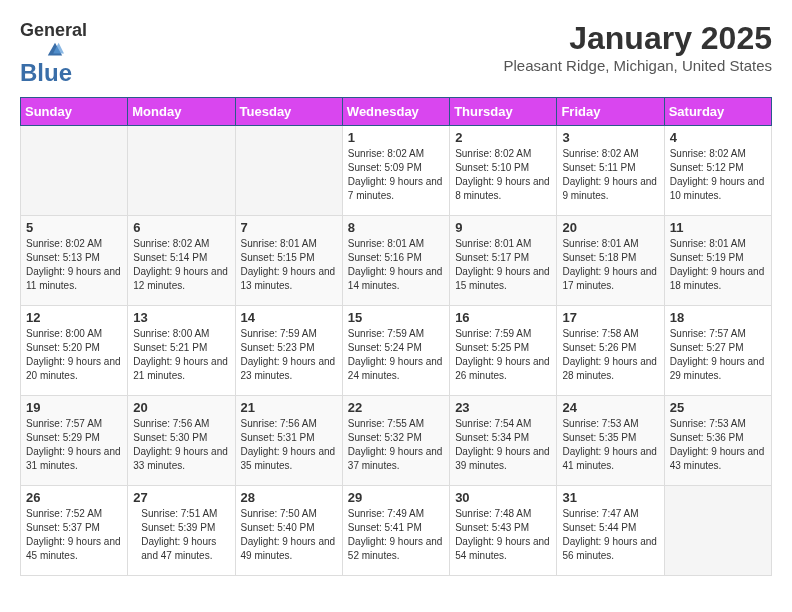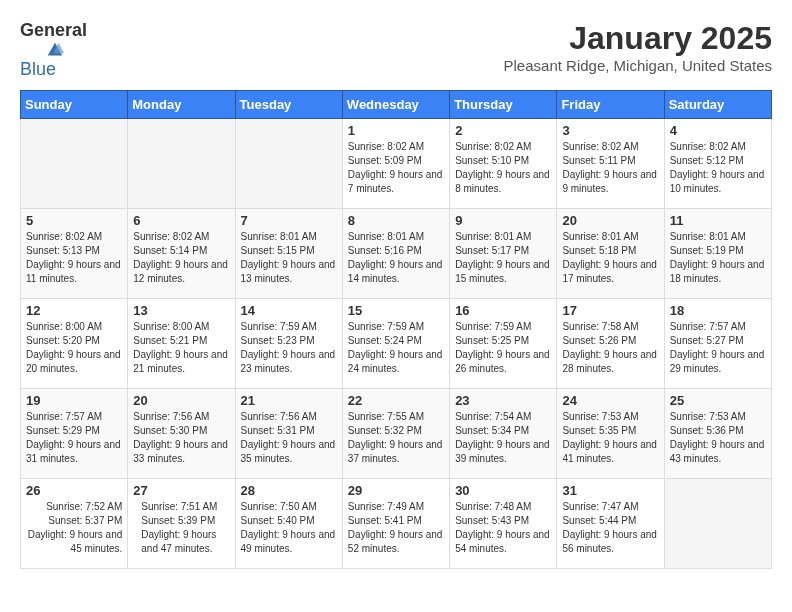--- a/index.html
+++ b/index.html
@@ -25,22 +25,22 @@
       display: flex;
       align-items: center;
       flex-direction: column;
     }
     .logo-general {
       font-size: 18px;
       font-weight: bold;
       color: #333;
     }
     .logo-blue {
-      font-size: 18px;
-      font-weight: normal;
+      font-size: 24px;
+      font-weight: bold;
       color: #3a6ea8;
     }
     .logo-icon {
       width: 18px;
       height: 18px;
       margin-left: 2px;
     }
     .title-block {
       text-align: right;
     }
@@ -53,21 +53,21 @@
       font-size: 15px;
       color: #555;
       padding-left: 24px;
     }
     .calendar {
       width: 100%;
       border-collapse: collapse;
       border: 1px solid #ccc;
     }
     .calendar th {
-      background-color: #3b82f6;
+      background-color: #d946ef;
       color: white;
       font-size: 13px;
       font-weight: bold;
       padding: 6px 4px;
       text-align: left;
       border: 1px solid #2a5a8a;
     }
     .calendar td {
       vertical-align: top;
       padding: 4px 5px;
@@ -286,21 +286,21 @@
         <td>
           <span class="day-number">25</span>
           <div class="day-info" style="white-space: pre-line;">Sunrise: 7:53 AM
 Sunset: 5:36 PM
 Daylight: 9 hours and 43 minutes.</div>
         </td>
       </tr>
       <tr>
         <td>
           <span class="day-number">26</span>
-          <div class="day-info" style="white-space: pre-line; text-align: right;">Sunrise: 7:52 AM
+          <div class="day-info" style="white-space: pre-line;">Sunrise: 7:52 AM
 Sunset: 5:37 PM
 Daylight: 9 hours and 45 minutes.</div>
         </td>
         <td>
           <span class="day-number">27</span>
           <div class="day-info" style="white-space: pre-line; margin-left: 8px;">Sunrise: 7:51 AM
 Sunset: 5:39 PM
 Daylight: 9 hours and 47 minutes.</div>
         </td>
         <td>

